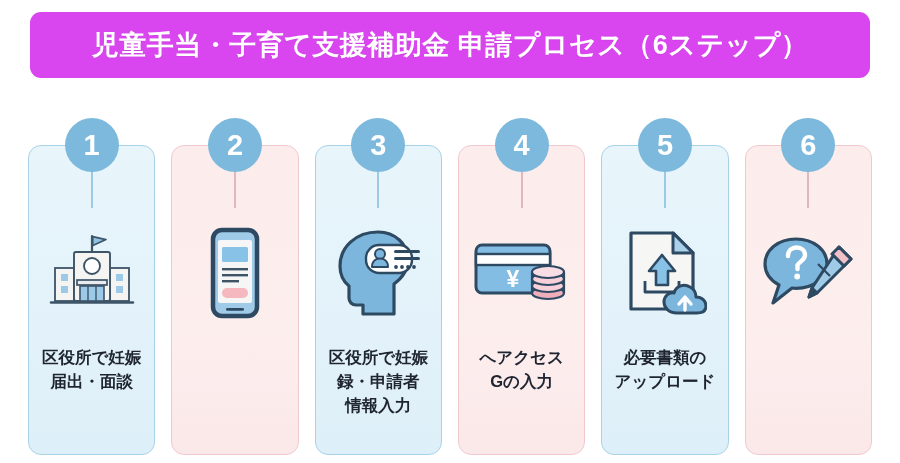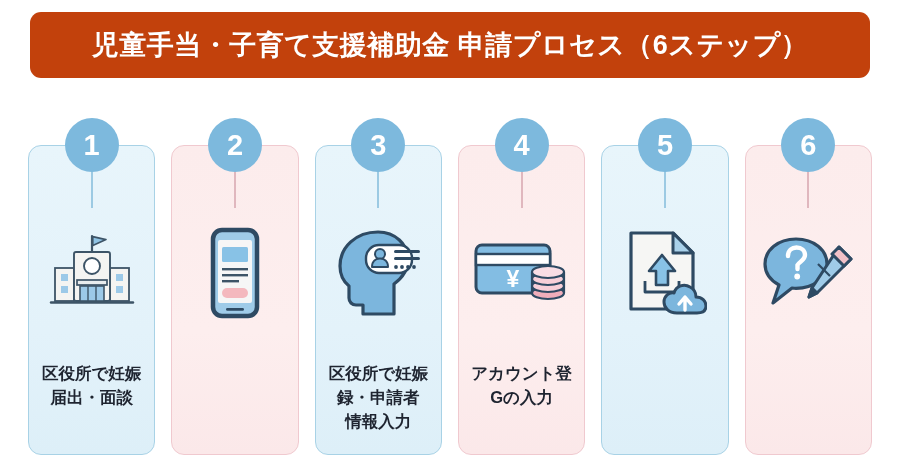--- a/index.html
+++ b/index.html
@@ -15,21 +15,21 @@
     position: relative;
   }
 
   
   #title-bar {
     position: absolute;
     left: 30px;
     top: 12px;
     width: 840px;
     height: 66px;
-    background: #c2410c;
+    background: #d946ef;
     border-radius: 11px;
     display: flex;
     align-items: center;
     justify-content: center;
     box-sizing: border-box;
   }
   #title-text {
     color: #ffffff;
     font-size: 27px;
     font-weight: bold;
@@ -114,21 +114,21 @@
     display: flex;
     align-items: center;
     justify-content: center;
     z-index: 2;
   }
 
   .step-label {
     position: absolute;
     left: 6px;
     right: 6px;
-    top: 244px;
+    top: 228px;
     text-align: center;
     color: #1e2430;
     font-size: 16.5px;
     font-weight: bold;
     line-height: 1.45;
     z-index: 2;
     white-space: pre-line;
   }
 </style>
 </head>
@@ -226,38 +226,40 @@
           <ellipse cx="76" cy="56" rx="16" ry="6" fill="#f0aebb"></ellipse>
           <path d="M60 56 L60 49 M92 56 L92 49" fill="none"></path>
           <ellipse cx="76" cy="49" rx="16" ry="6" fill="#f7cfd8"></ellipse>
           <path d="M60 49 L60 42 M92 49 L92 42" fill="none"></path>
           <ellipse cx="76" cy="42" rx="16" ry="6" fill="#f7cfd8"></ellipse>
           <path d="M60 42 L60 35 M92 42 L92 35" fill="none"></path>
           <ellipse cx="76" cy="35" rx="16" ry="6" fill="#f9dde4"></ellipse>
         </g>
       </svg>
     </div>
-    <div class="step-label">アカウント登
+    <div class="step-label">へアクセス
 Gの入力</div>
   </div>
 
   <div class="step">
     <div class="step-card"></div>
     <div class="step-stem"></div>
     <div class="step-badge">5</div>
     <div class="step-icon">
       <svg width="84" height="92" viewBox="0 0 84 92">
         <path d="M8 6 L50 6 L70 26 L70 82 L8 82 Z" fill="#f6f6f4" stroke="#2e4a63" stroke-width="3.2" stroke-linejoin="round"></path>
         <path d="M50 6 L50 26 L70 26 Z" fill="#a9d1ea" stroke="#2e4a63" stroke-width="3" stroke-linejoin="round"></path>
         <path d="M39 28 L52 44 L45 44 L45 58 L33 58 L33 44 L26 44 Z" fill="#88c2e6" stroke="#2e4a63" stroke-width="2.6" stroke-linejoin="round"></path>
         <path d="M22 54 L22 65 L56 65 L56 54" fill="none" stroke="#2e4a63" stroke-width="2.8" stroke-linejoin="round"></path>
         <path d="M54 86 C45 86 41 80 41 75 C41 69 46 65 51 66 C53 59 61 56 67 60 C71 62 73 66 73 70 C79 70 83 74 83 79 C83 84 79 86 74 86 Z" fill="#7cb6dd" stroke="#2e4a63" stroke-width="3" stroke-linejoin="round"></path>
         <path d="M62 83 L62 71 M62 70 L56 77 M62 70 L68 77" fill="none" stroke="#ffffff" stroke-width="3.4" stroke-linecap="round" stroke-linejoin="round"></path>
       </svg>
     </div>
+    <div class="step-label">必要書類の
+アップロード</div>
   </div>
 
   <div class="step pink">
     <div class="step-card"></div>
     <div class="step-stem"></div>
     <div class="step-badge">6</div>
     <div class="step-icon">
       <svg width="96" height="80" viewBox="0 0 96 80">
         <path d="M36 6 C18 6 5 17 5 31 C5 40 10 47 19 52 L13 70 L32 55 C33.5 55.2 34.8 55.3 36 55.3 C54 55.3 67 44.6 67 31 C67 17 54 6 36 6 Z" fill="#7cb6dd" stroke="#2e4a63" stroke-width="3.2" stroke-linejoin="round"></path>
         <path d="M28 23 C28 17.5 32 14.5 36.5 14.5 C41.5 14.5 45 17.5 45 22 C45 27 39.5 28.5 37.5 32 L37.5 36" fill="none" stroke="#ffffff" stroke-width="4.4" stroke-linecap="round"></path>

